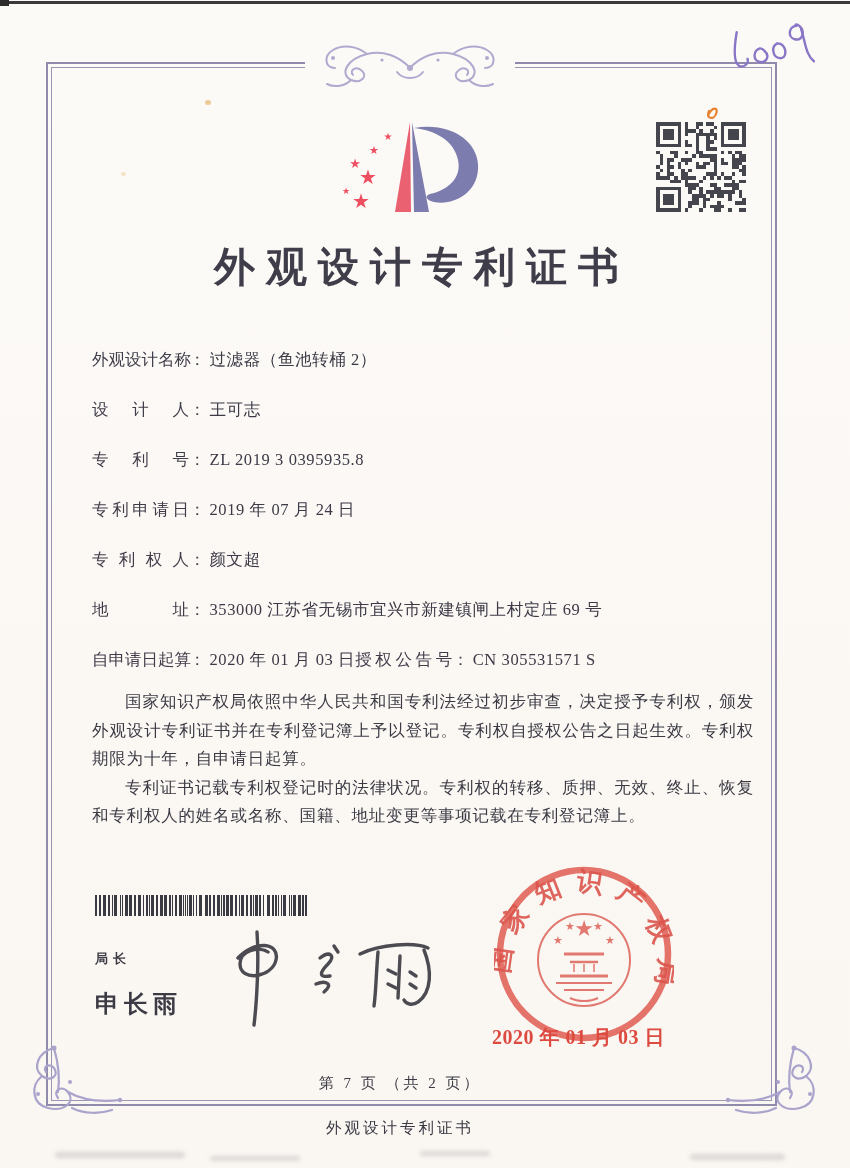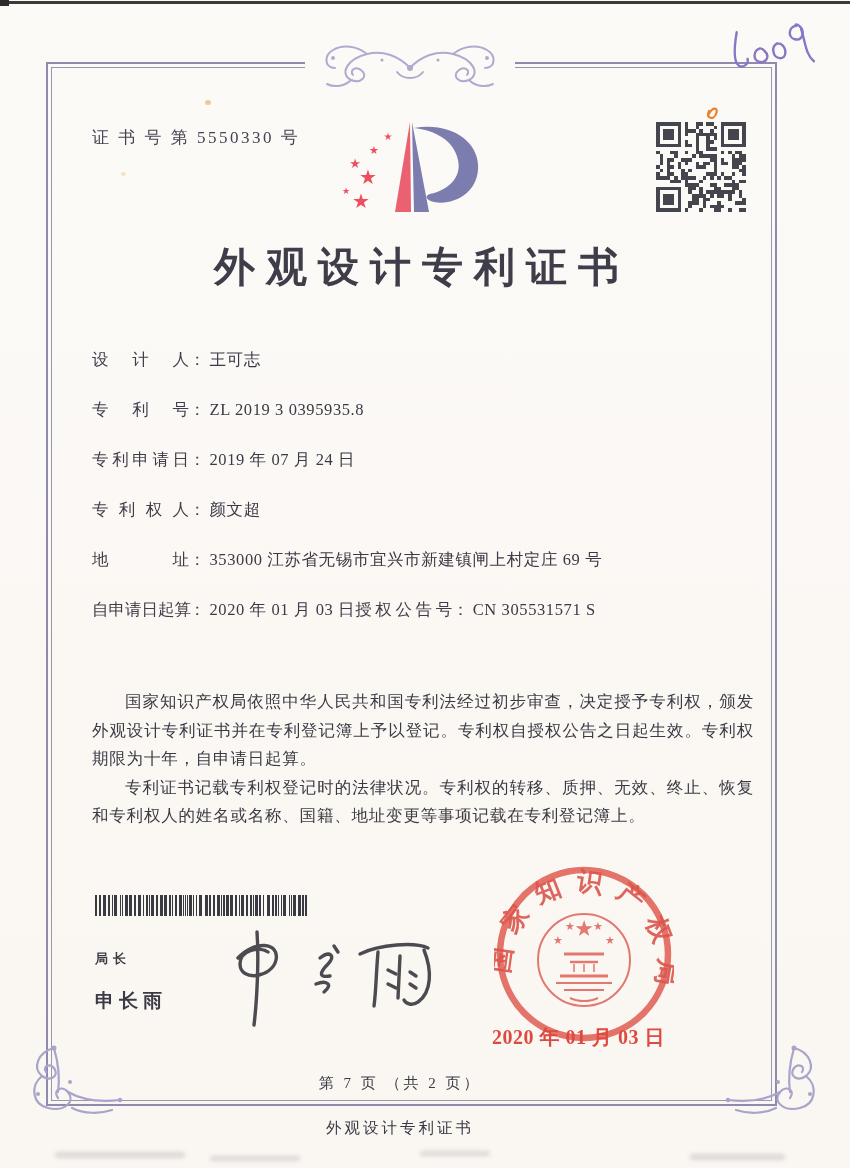--- a/index.html
+++ b/index.html
@@ -20,21 +20,21 @@
   .fields{left:92px;top:349px;width:662px;font-size:16.5px;color:#413c4a;}
   .frow{margin-bottom:28px;line-height:22px;white-space:nowrap;}
   .flabel{display:inline-block;width:97px;text-align:justify;text-align-last:justify;vertical-align:top;}
   .fcolon{margin-right:4px;}
   .fvalue{letter-spacing:0.6px;color:#3d3946;}
   .pair2{}
   .paras{left:92px;top:688px;width:662px;font-size:16.5px;line-height:28.5px;
          letter-spacing:0.8px;color:#3b3a44;text-align:justify;}
   .paras p{margin:0;text-indent:2em;}
   .sig-title{left:95px;top:950px;font-size:13px;font-weight:600;letter-spacing:5px;color:#3c3b45;}
-  .sig-name{left:95px;top:988px;font-size:19px;font-weight:600;letter-spacing:5px;color:#3c3b45;}
+  .sig-name{left:95px;top:988px;font-size:24px;font-weight:600;letter-spacing:5px;color:#3c3b45;}
   .seal-date{left:492px;top:1024px;font-size:20px;font-weight:600;color:#dd4a40;letter-spacing:0.5px;}
   .page-info{left:92px;top:1074px;width:616px;text-align:center;font-size:15px;letter-spacing:3px;color:#3c3b45;}
   .back-note{left:70px;top:1118px;width:660px;text-align:center;font-size:15.5px;letter-spacing:3px;color:#3a3944;}
   
   .barcode{left:95px;top:895px;width:216px;height:21px;}
   .qr{left:656px;top:122px;width:90px;height:90px;}
   .smudge{background:rgba(115,115,122,.22);filter:blur(2px);border-radius:3px;}
   .speck{width:6px;height:5px;border-radius:50%;background:rgba(222,160,70,.55);}
 </style>
 </head>
@@ -330,25 +330,27 @@
       <rect x="1" y="1" width="5" height="5" fill="#fcfaf7"></rect>
       <rect x="2" y="2" width="3" height="3" fill="#45454d"></rect>
       <rect x="18" y="0" width="7" height="7" fill="#45454d"></rect>
       <rect x="19" y="1" width="5" height="5" fill="#fcfaf7"></rect>
       <rect x="20" y="2" width="3" height="3" fill="#45454d"></rect>
       <rect x="0" y="18" width="7" height="7" fill="#45454d"></rect>
       <rect x="1" y="19" width="5" height="5" fill="#fcfaf7"></rect>
       <rect x="2" y="20" width="3" height="3" fill="#45454d"></rect>
     </svg>
 
-  <div class="abs cert-line">证 书 号 第 5550330 号</div>
 
   <div class="abs title">外观设计专利证书</div>
 
   <div class="abs fields">
+    <div class="frow">
+      <span class="flabel">外观设计名称</span><span class="fcolon">：</span><span class="fvalue">过滤器（鱼池转桶 2）</span>
+    </div>
     <div class="frow">
       <span class="flabel">设计人</span><span class="fcolon">：</span><span class="fvalue">王可志</span>
     </div>
     <div class="frow">
       <span class="flabel">专利号</span><span class="fcolon">：</span><span class="fvalue">ZL 2019 3 0395935.8</span>
     </div>
     <div class="frow">
       <span class="flabel">专利申请日</span><span class="fcolon">：</span><span class="fvalue">2019 年 07 月 24 日</span>
     </div>
     <div class="frow">

